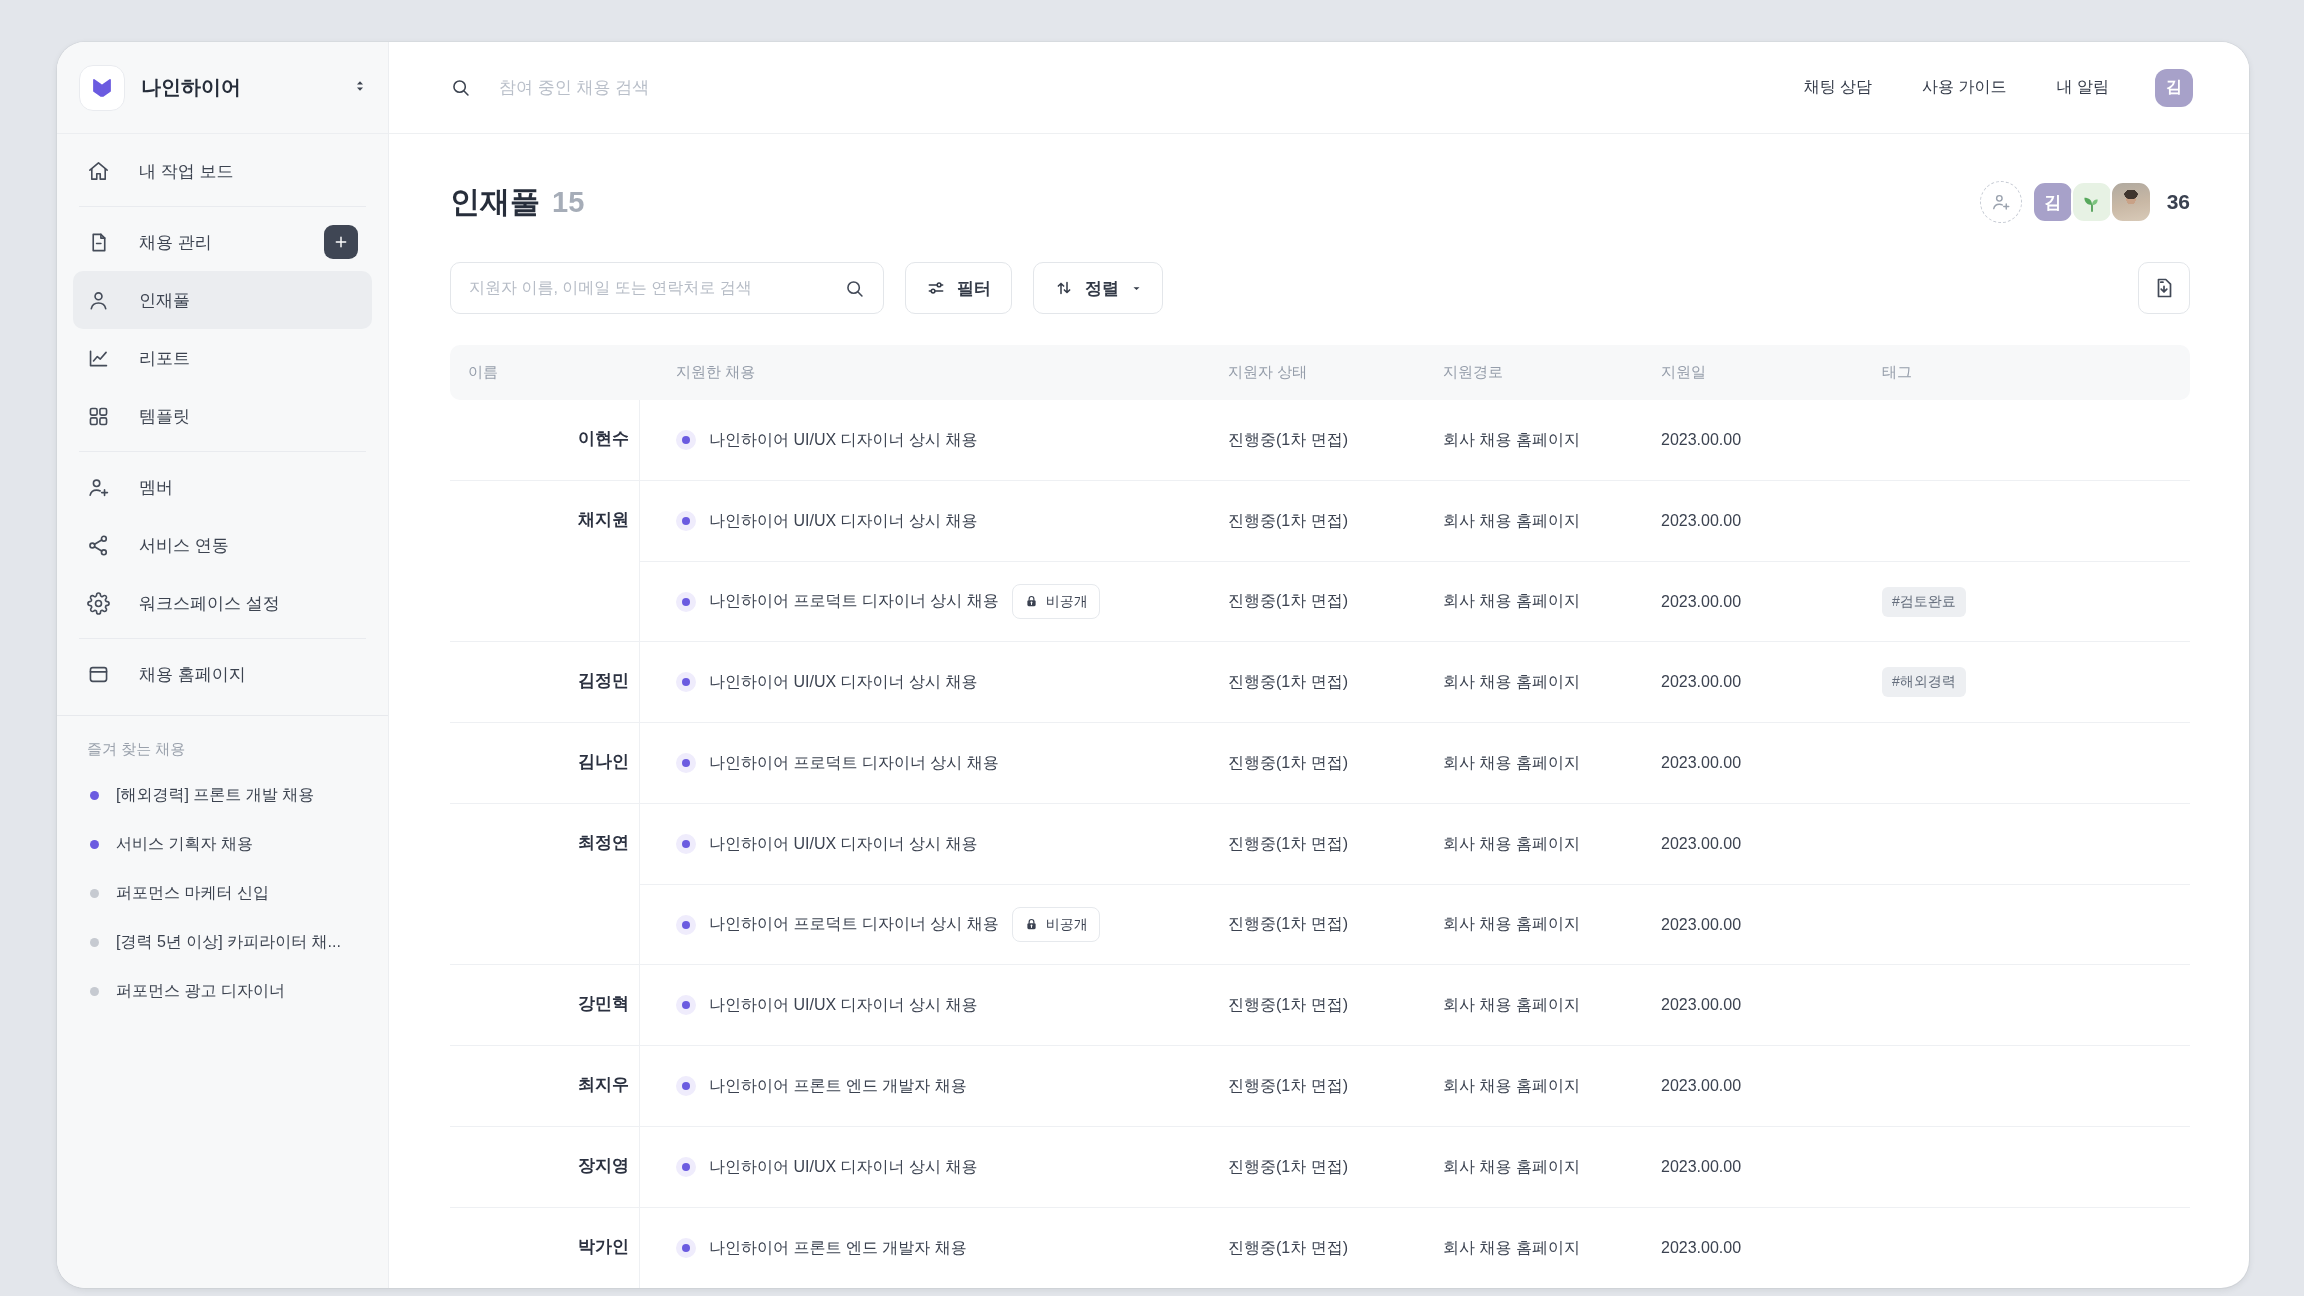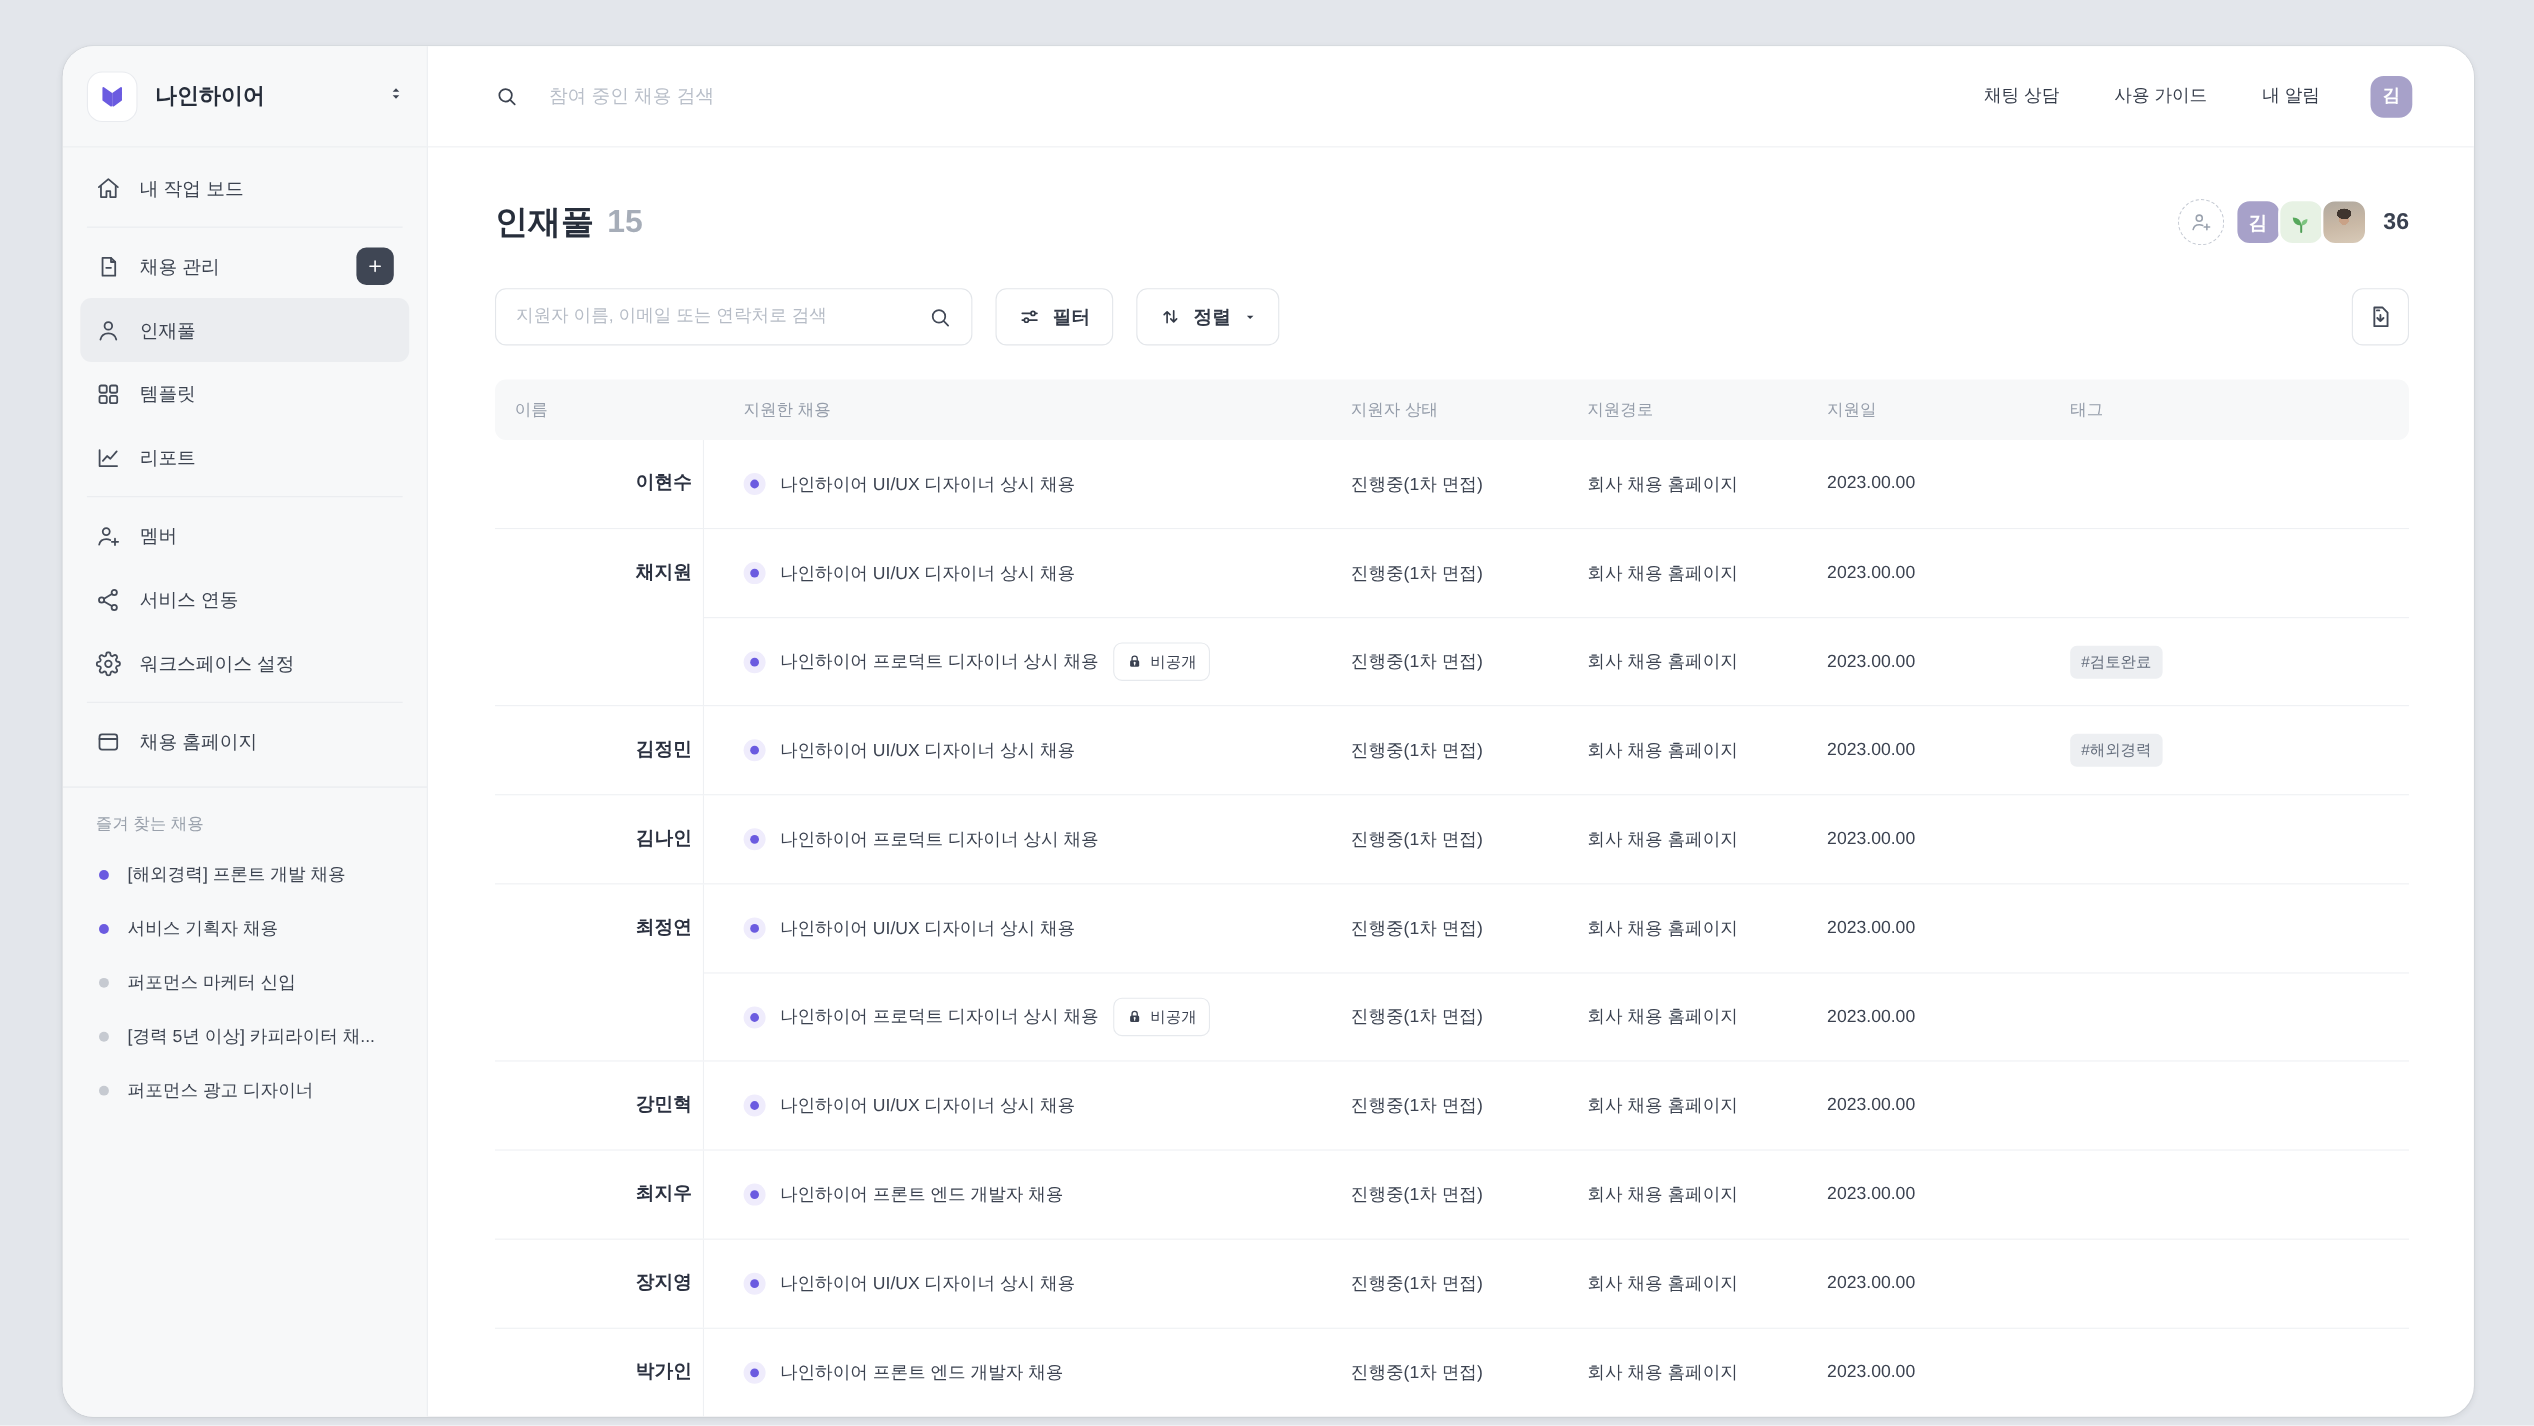--- a/index.html
+++ b/index.html
@@ -15,21 +15,21 @@
     box-shadow:0 2px 6px rgba(40,48,63,.10), 0 0 0 1px rgba(40,48,63,.04);
   }
   
   .sidebar { width:332px; flex:0 0 332px; background:#f7f8f9; border-right:1px solid #eceef1; display:flex; flex-direction:column; }
   .ws-row { height:92px; display:flex; align-items:center; gap:16px; padding:0 20px 0 22px; border-bottom:1px solid #eceef1; cursor:pointer; }
   .ws-logo { width:46px; height:46px; border-radius:14px; background:#fff; border:1px solid #e9ebef; display:flex; align-items:center; justify-content:center; flex:0 0 46px; }
   .ws-logo svg { width:26px; height:26px; }
   .ws-name { font-size:20px; font-weight:700; color:#262d3a; flex:1; }
   .ws-caret svg { width:16px; height:16px; fill:#3c4350; }
   .side-scroll { flex:1; padding:8px 16px 0; display:flex; flex-direction:column; }
-  .nav-item { height:58px; border-radius:10px; display:flex; align-items:center; gap:17px; padding:0 14px; font-size:17px; font-weight:500; color:#3c4350; cursor:pointer; }
+  .nav-item { height:58px; border-radius:10px; display:flex; align-items:center; gap:29px; padding:0 14px; font-size:17px; font-weight:500; color:#3c4350; cursor:pointer; }
   .nav-item.active { background:#ebedf0; }
   .nav-icon { width:23px; height:23px; display:flex; flex:0 0 23px; }
   .nav-icon svg { width:23px; height:23px; stroke:#454c59; fill:none; stroke-width:1.7; stroke-linecap:round; stroke-linejoin:round; }
   .nav-label { flex:1; white-space:nowrap; overflow:hidden; text-overflow:ellipsis; }
   .plus-btn { width:34px; height:34px; border-radius:9px; background:#3f4654; border:none; display:flex; align-items:center; justify-content:center; cursor:pointer; }
   .plus-btn svg { width:16px; height:16px; stroke:#fff; stroke-width:2.2; stroke-linecap:round; }
   .side-divider { height:1px; background:#e9ebef; margin:6px 6px; }
   .side-full-divider { height:1px; background:#e7e9ed; margin:12px -16px 0; }
   .fav-title { font-size:15px; color:#9aa1ac; padding:24px 14px 12px; }
   .fav-item { height:49px; display:flex; align-items:center; gap:17px; padding:0 14px; font-size:16px; color:#3c4350; cursor:pointer; }
@@ -162,37 +162,37 @@
               <circle cx="12" cy="7.6" r="3.6"></circle>
               <path d="M4.5 20.5c.8-3.8 3.9-5.9 7.5-5.9s6.7 2.1 7.5 5.9"></path>
             </svg>
         </span>
         <span class="nav-label">인재풀</span>
       </div>
 
       <div class="nav-item">
         <span class="nav-icon">
           <svg viewBox="0 0 24 24">
+              <path d="M3.7 4.5v15h16.6"></path>
+              <path d="M6.8 14.6l4-4.6 3.1 2.6 6-7"></path>
+            </svg>
+        </span>
+        <span class="nav-label">리포트</span>
+      </div>
+
+      <div class="nav-item">
+        <span class="nav-icon">
+          <svg viewBox="0 0 24 24">
               <rect x="3.6" y="3.6" width="6.9" height="6.9" rx="1.6"></rect>
               <rect x="13.5" y="3.6" width="6.9" height="6.9" rx="1.6"></rect>
               <rect x="3.6" y="13.5" width="6.9" height="6.9" rx="1.6"></rect>
               <rect x="13.5" y="13.5" width="6.9" height="6.9" rx="1.6"></rect>
             </svg>
         </span>
         <span class="nav-label">템플릿</span>
-      </div>
-
-      <div class="nav-item">
-        <span class="nav-icon">
-          <svg viewBox="0 0 24 24">
-              <path d="M3.7 4.5v15h16.6"></path>
-              <path d="M6.8 14.6l4-4.6 3.1 2.6 6-7"></path>
-            </svg>
-        </span>
-        <span class="nav-label">리포트</span>
       </div>
 
       <div class="side-divider"></div>
 
       <div class="nav-item">
         <span class="nav-icon">
           <svg viewBox="0 0 24 24">
               <circle cx="10" cy="7.6" r="3.3"></circle>
               <path d="M3.3 20c.7-3.4 3.5-5.3 6.7-5.3 1.4 0 2.7.3 3.8.9"></path>
               <path d="M18.3 14.3v6M15.3 17.3h6"></path>

